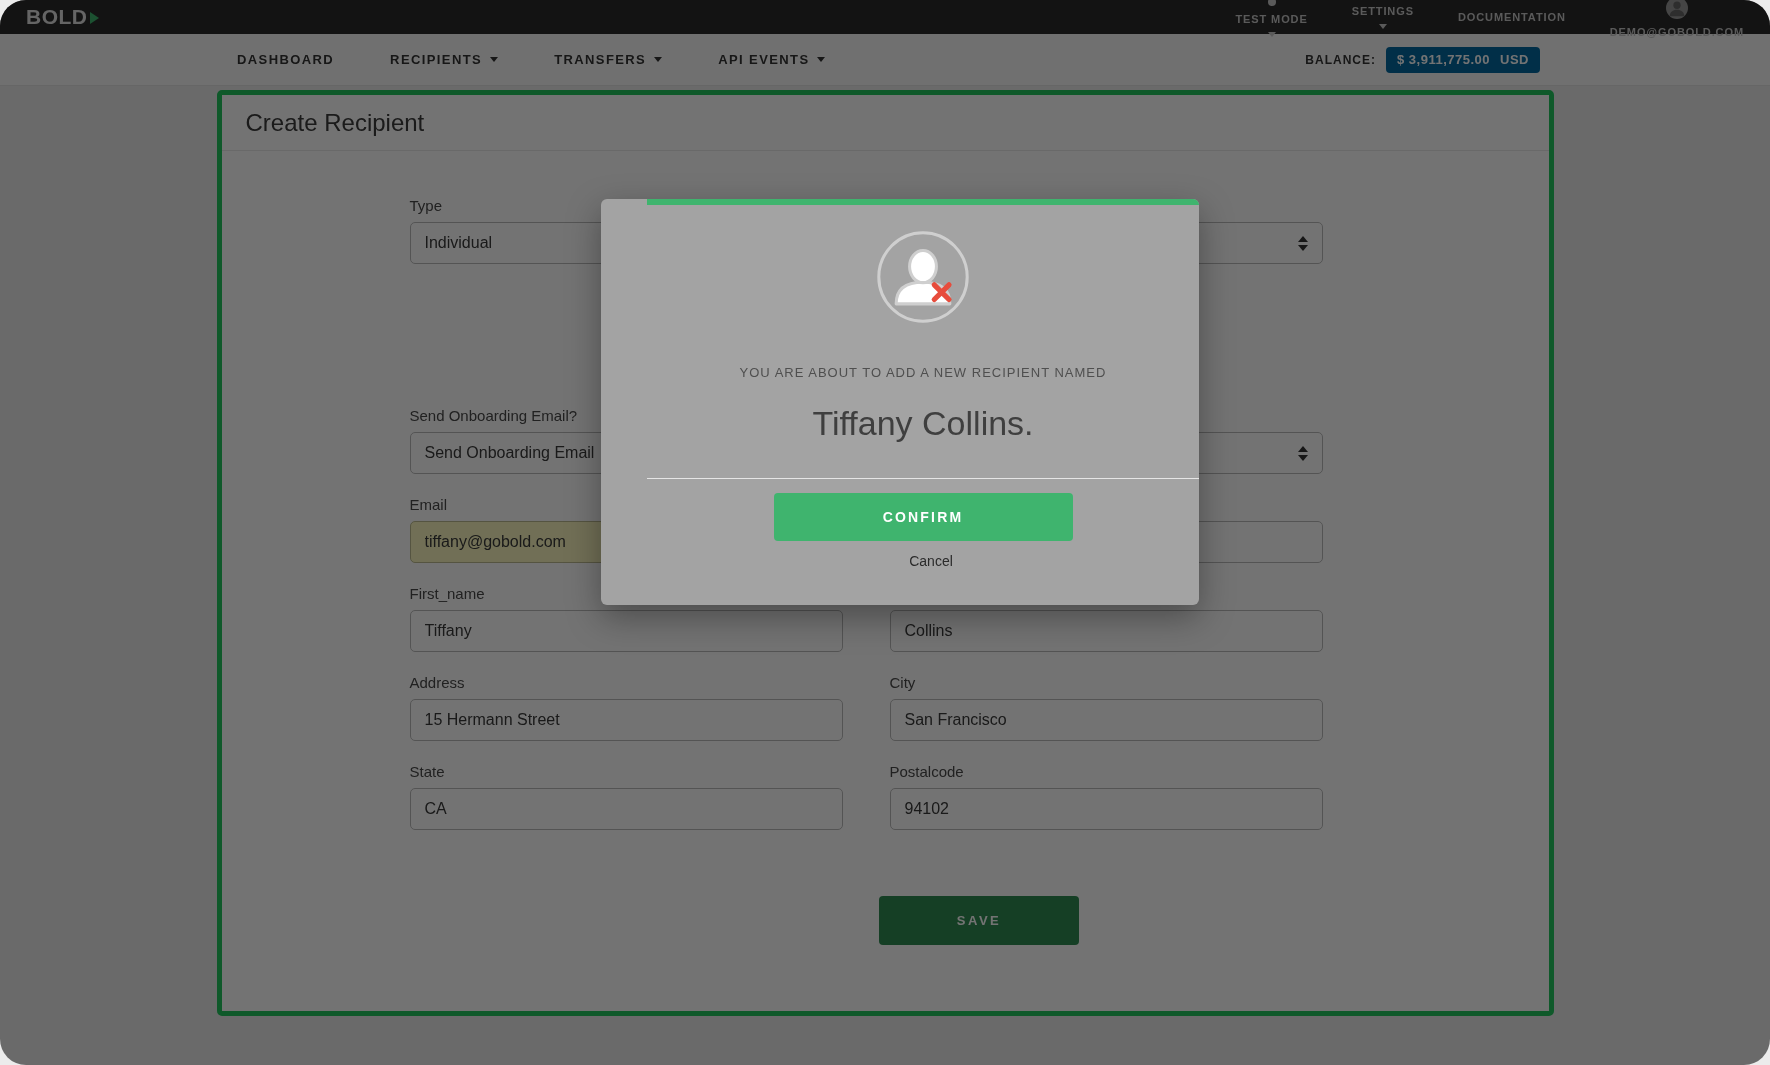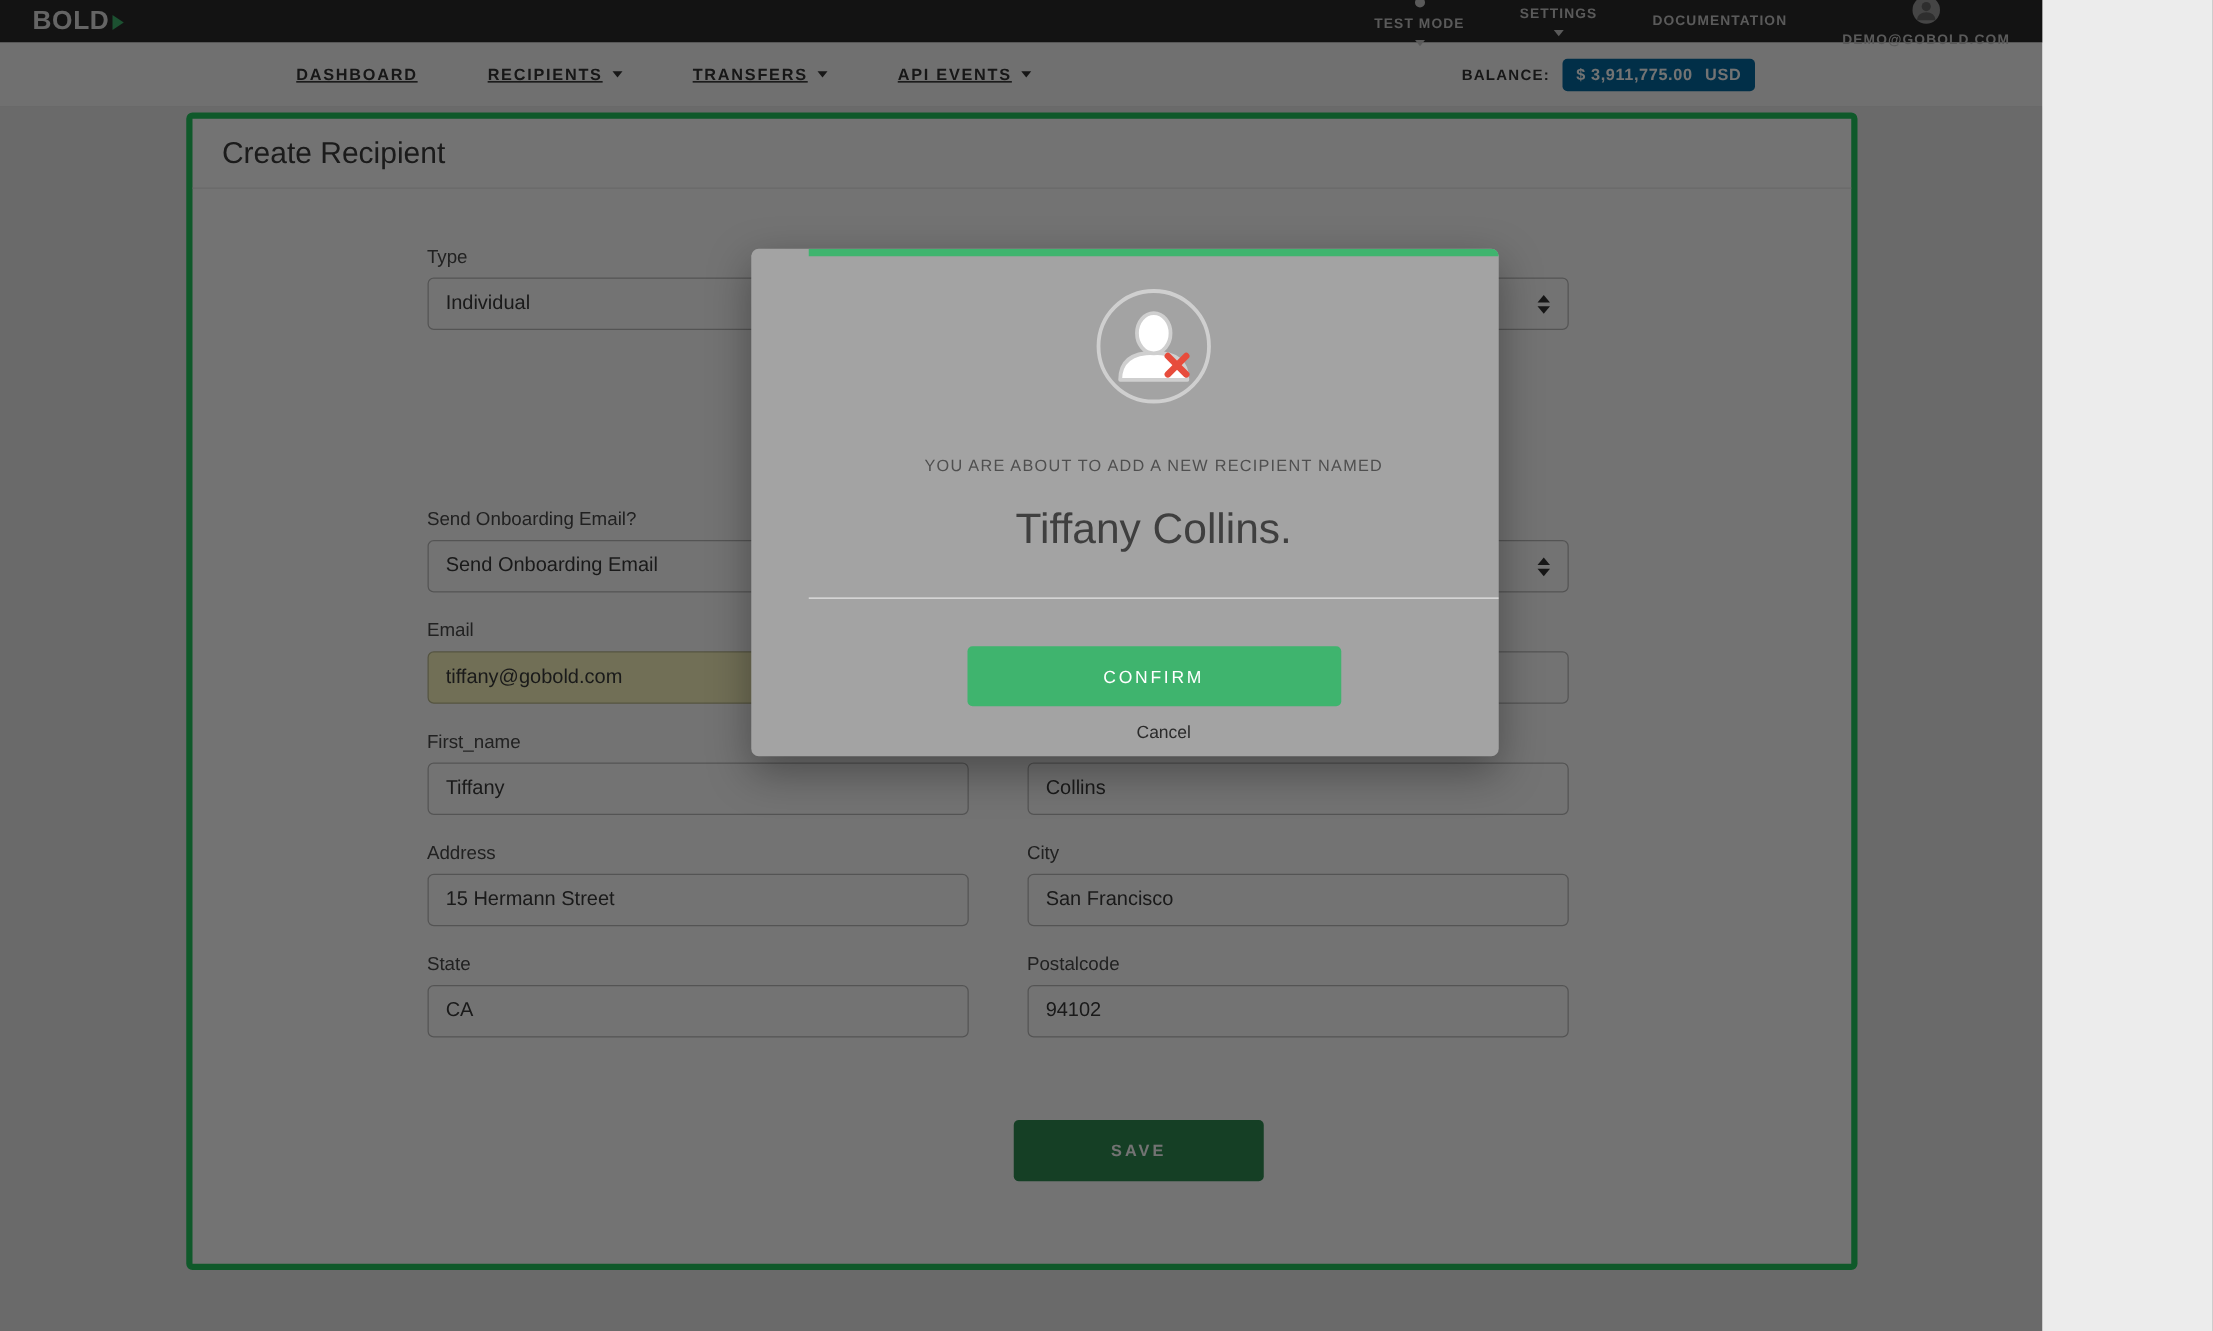--- a/index.html
+++ b/index.html
@@ -1,32 +1,32 @@
 <!DOCTYPE html>
 <html><head>
 <meta charset="utf-8">
 <style>
   html,body{margin:0;padding:0;background:#ECECEC;}
   *{box-sizing:border-box;font-family:"Liberation Sans","DejaVu Sans",sans-serif;}
-  .viewport{position:relative;width:1634px;height:1065px;overflow:hidden;background:#ECECEC;}
+  .viewport{position:relative;width:1770px;height:1065px;overflow:hidden;background:#ECECEC;border-radius:26px;}
 
   
   .topbar{height:34px;background:#2A2A2A;display:flex;align-items:center;padding:0 26px;}
   .logo{display:flex;align-items:center;gap:2px;cursor:pointer;}
   .logo-text{color:#E0E0E0;font-size:21px;font-weight:800;letter-spacing:0.5px;}
   .logo-arrow{width:0;height:0;border-left:9px solid #3FB46E;border-top:6px solid transparent;border-bottom:6px solid transparent;margin-top:2px;}
   .topbar-right{margin-left:auto;display:flex;align-items:center;gap:44px;}
   .topbar-item{display:flex;align-items:center;gap:7px;color:#C8C8C8;font-size:11px;font-weight:700;letter-spacing:0.9px;cursor:pointer;flex-direction:column;}
   .dot{width:8px;height:8px;border-radius:50%;background:#C8C8C8;}
   .caret{width:0;height:0;border-left:4.5px solid transparent;border-right:4.5px solid transparent;border-top:5px solid #C8C8C8;}
   .avatar{width:22px;height:22px;border-radius:50%;background:#9A9A9A;display:flex;align-items:center;justify-content:center;overflow:hidden;}
 
   
   .subnav{height:52px;background:#F9F9F9;display:flex;align-items:center;border-bottom:1px solid #E3E3E3;}
-  .subnav-links{display:flex;align-items:flex-end;gap:56px;margin-left:237px;text-decoration:underline;}
+  .subnav-links{display:flex;align-items:flex-end;gap:56px;margin-left:237px;}
   .subnav-item{display:flex;align-items:center;gap:8px;font-size:13px;font-weight:600;letter-spacing:1.4px;color:#333;cursor:pointer;}
   .subnav-item .caret{border-top-color:#333;}
   .balance{margin-left:auto;margin-right:230px;display:flex;align-items:center;gap:10px;}
   .balance-label{font-size:12px;font-weight:700;letter-spacing:1px;color:#333;}
   .balance-badge{background:#0369a1;color:#FFF;font-size:13px;font-weight:700;letter-spacing:0.5px;border-radius:4px;height:26px;display:flex;align-items:center;padding:0 11px;gap:10px;cursor:pointer;}
 
   
   .panel{width:1337px;height:926px;margin:4px auto 0;background:#FFF;border:5px solid #22c55e;border-radius:5px;}
   .panel-header{height:56px;display:flex;align-items:center;padding-left:24px;border-bottom:1px solid #E8E8E8;}
   .panel-title{font-size:24px;color:#3C3C3C;}
@@ -47,21 +47,21 @@
   .save-btn{display:block;width:200px;height:49px;margin:66px auto 0;background:#2F8C52;border:none;border-radius:4px;color:#FFF;font-size:13px;font-weight:700;letter-spacing:2.5px;cursor:pointer;}
 
   
   .overlay{position:absolute;inset:0;background:rgba(0,0,0,0.55);z-index:50;}
   .modal{position:absolute;left:601px;top:199px;width:598px;height:406px;background:#a3a3a3;border-radius:6px;overflow:hidden;z-index:100;box-shadow:0 12px 34px rgba(0,0,0,0.35);text-align:center;padding-left:46px;}
   .modal-topbar{height:6px;background:#3FB46E;}
   .recipient-icon{width:104px;height:104px;margin:20px auto 0;display:block;}
   .modal-heading{margin-top:36px;font-size:13px;letter-spacing:1px;color:#4F4F4F;}
   .modal-name{margin-top:24px;font-size:34px;color:#3F3F3F;}
   .modal-divider{margin-top:35px;border-top:1px solid #E5E5E5;height:0;}
-  .confirm-btn{display:block;width:299px;height:48px;margin:38px auto 0;background:#3FB46E;border:none;border-radius:4px;color:#FFF;font-size:14px;font-weight:400;letter-spacing:2.2px;cursor:pointer;}
+  .confirm-btn{display:block;width:299px;height:48px;margin:14px auto 0;background:#3FB46E;border:none;border-radius:4px;color:#FFF;font-size:14px;font-weight:700;letter-spacing:2.2px;cursor:pointer;}
   .cancel-link{margin-top:12px;font-size:14px;color:#2B2B2B;cursor:pointer;display:inline-block;margin-left:16px;}
 </style>
 </head>
 <body>
 
 <div class="viewport">
 
   <div class="topbar">
     <div class="logo">
       <span class="logo-text">BOLD</span>

